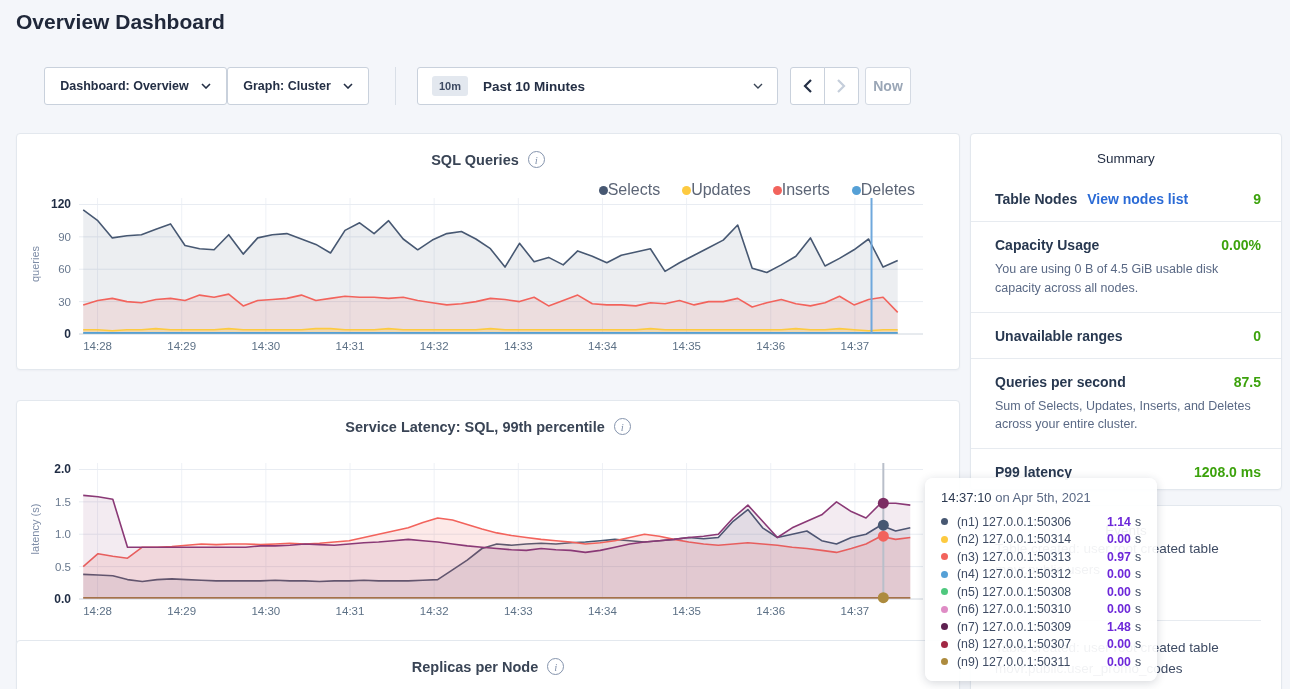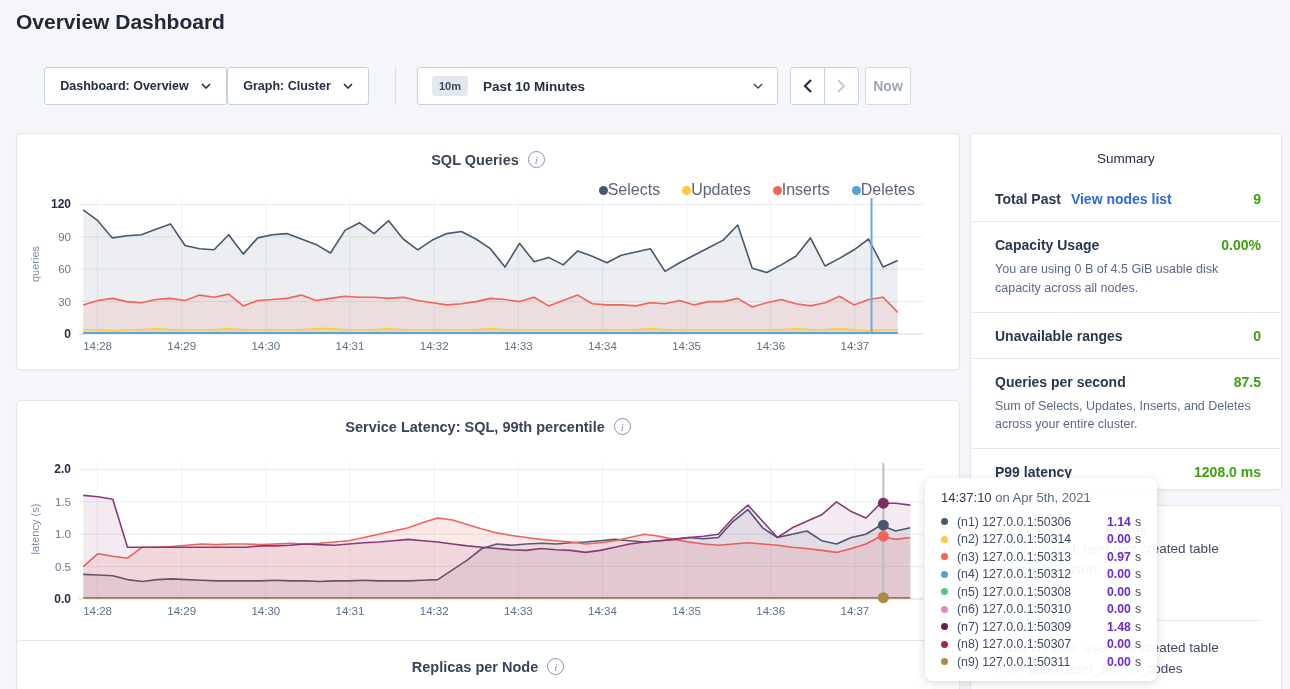--- a/index.html
+++ b/index.html
@@ -251,21 +251,21 @@
       <span>Replicas per Node</span>
       <span class="info-icon">i</span>
     </div>
   </div>
 
   <div class="card" id="card-summary">
     <div class="panel-title">Summary</div>
     <div class="summary-body">
       <div class="srow">
         <div class="srow-head">
-          <span class="srow-label">Total Past</span>
+          <span class="srow-label">Table Nodes</span>
           <a class="srow-link">View nodes list</a>
           <span class="srow-value">9</span>
         </div>
       </div>
       <div class="srow">
         <div class="srow-head">
           <span class="srow-label">Capacity Usage</span>
           <span class="srow-value">0.00%</span>
         </div>
         <div class="srow-desc">You are using 0 B of 4.5 GiB usable disk capacity across all nodes.</div>

